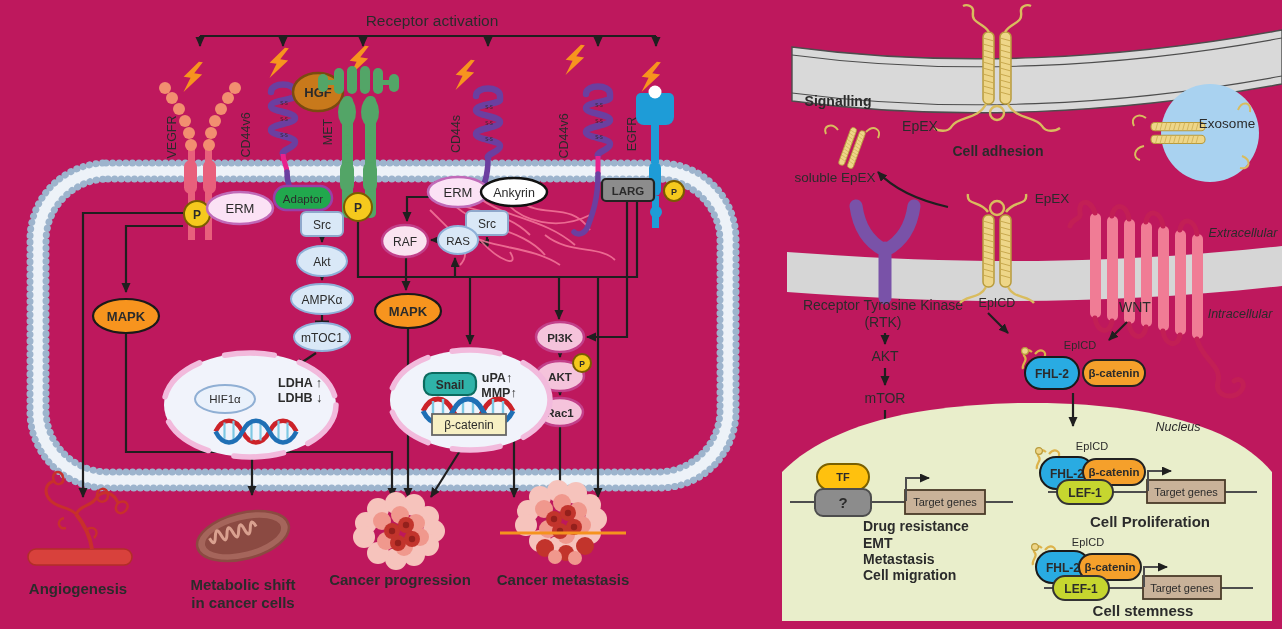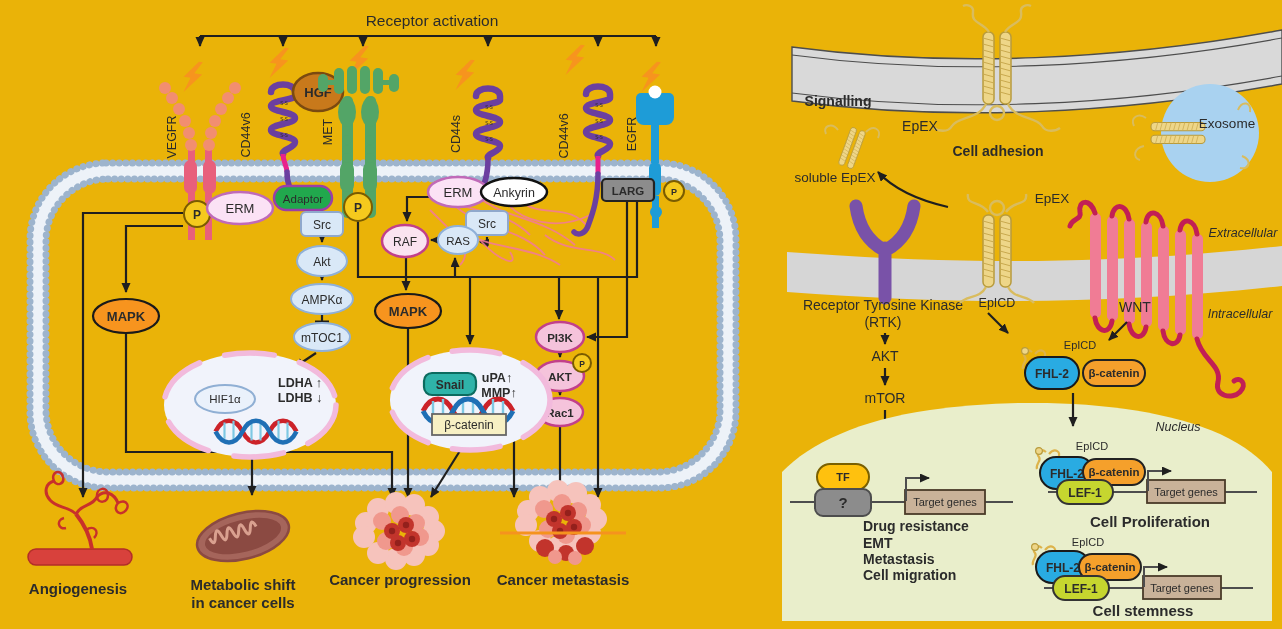--- a/index.html
+++ b/index.html
@@ -1,16 +1,16 @@
 <!DOCTYPE html>
 <html><head>
 <meta charset="utf-8">
 <style>
   html,body{margin:0;padding:0;background:#fff;}
-  #fig{position:relative;width:1282px;height:629px;background:#eab308;overflow:hidden;
+  #fig{position:relative;width:1282px;height:629px;background:#be185d;overflow:hidden;
        font-family:"Liberation Sans",sans-serif;}
   svg{position:absolute;left:0;top:0;}
   text{font-family:"Liberation Sans",sans-serif;fill:#2b2b2b;}
   .b{font-weight:bold;}
   .i{font-style:italic;}
   .ctr{text-anchor:middle;}
   .ln{stroke:#1f1f1f;stroke-width:2.2;fill:none;}
   .gene{stroke:#4d4d4d;stroke-width:2;fill:none;}
   .coil-line{stroke:#C9A94E;stroke-width:1;}
 </style>

